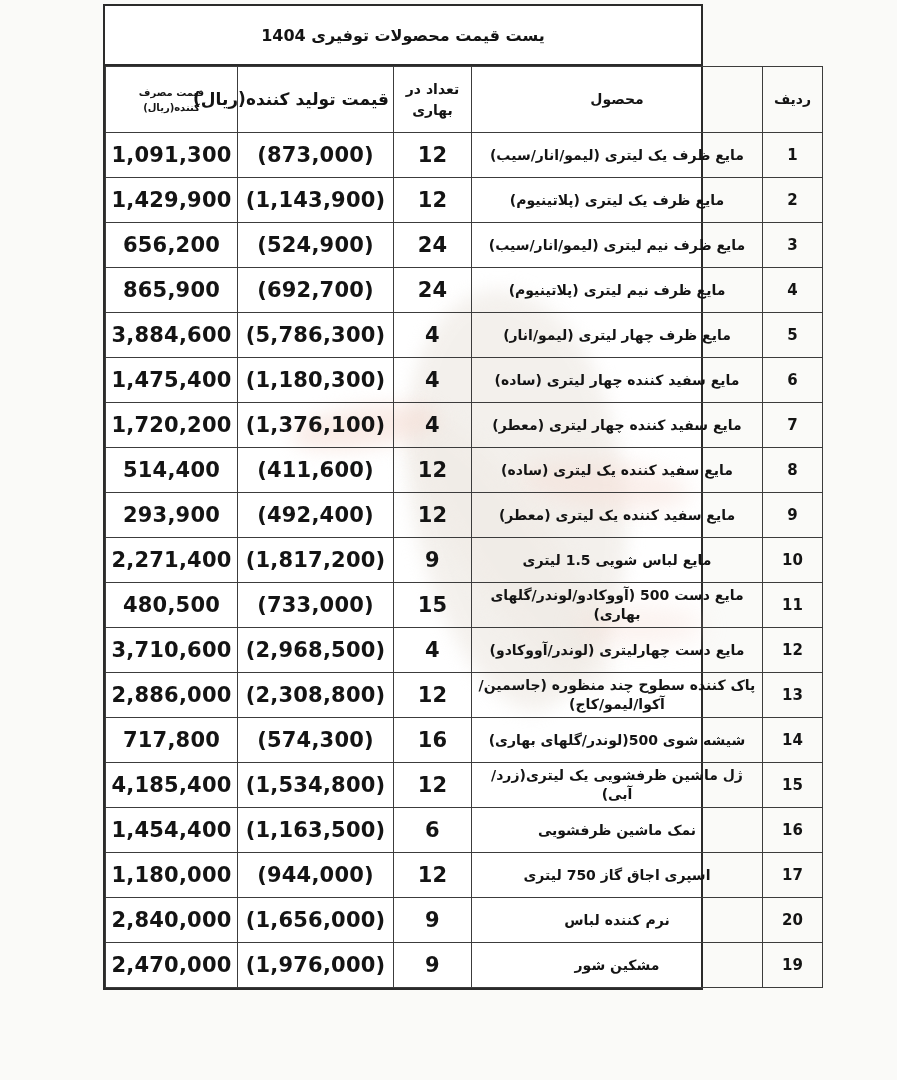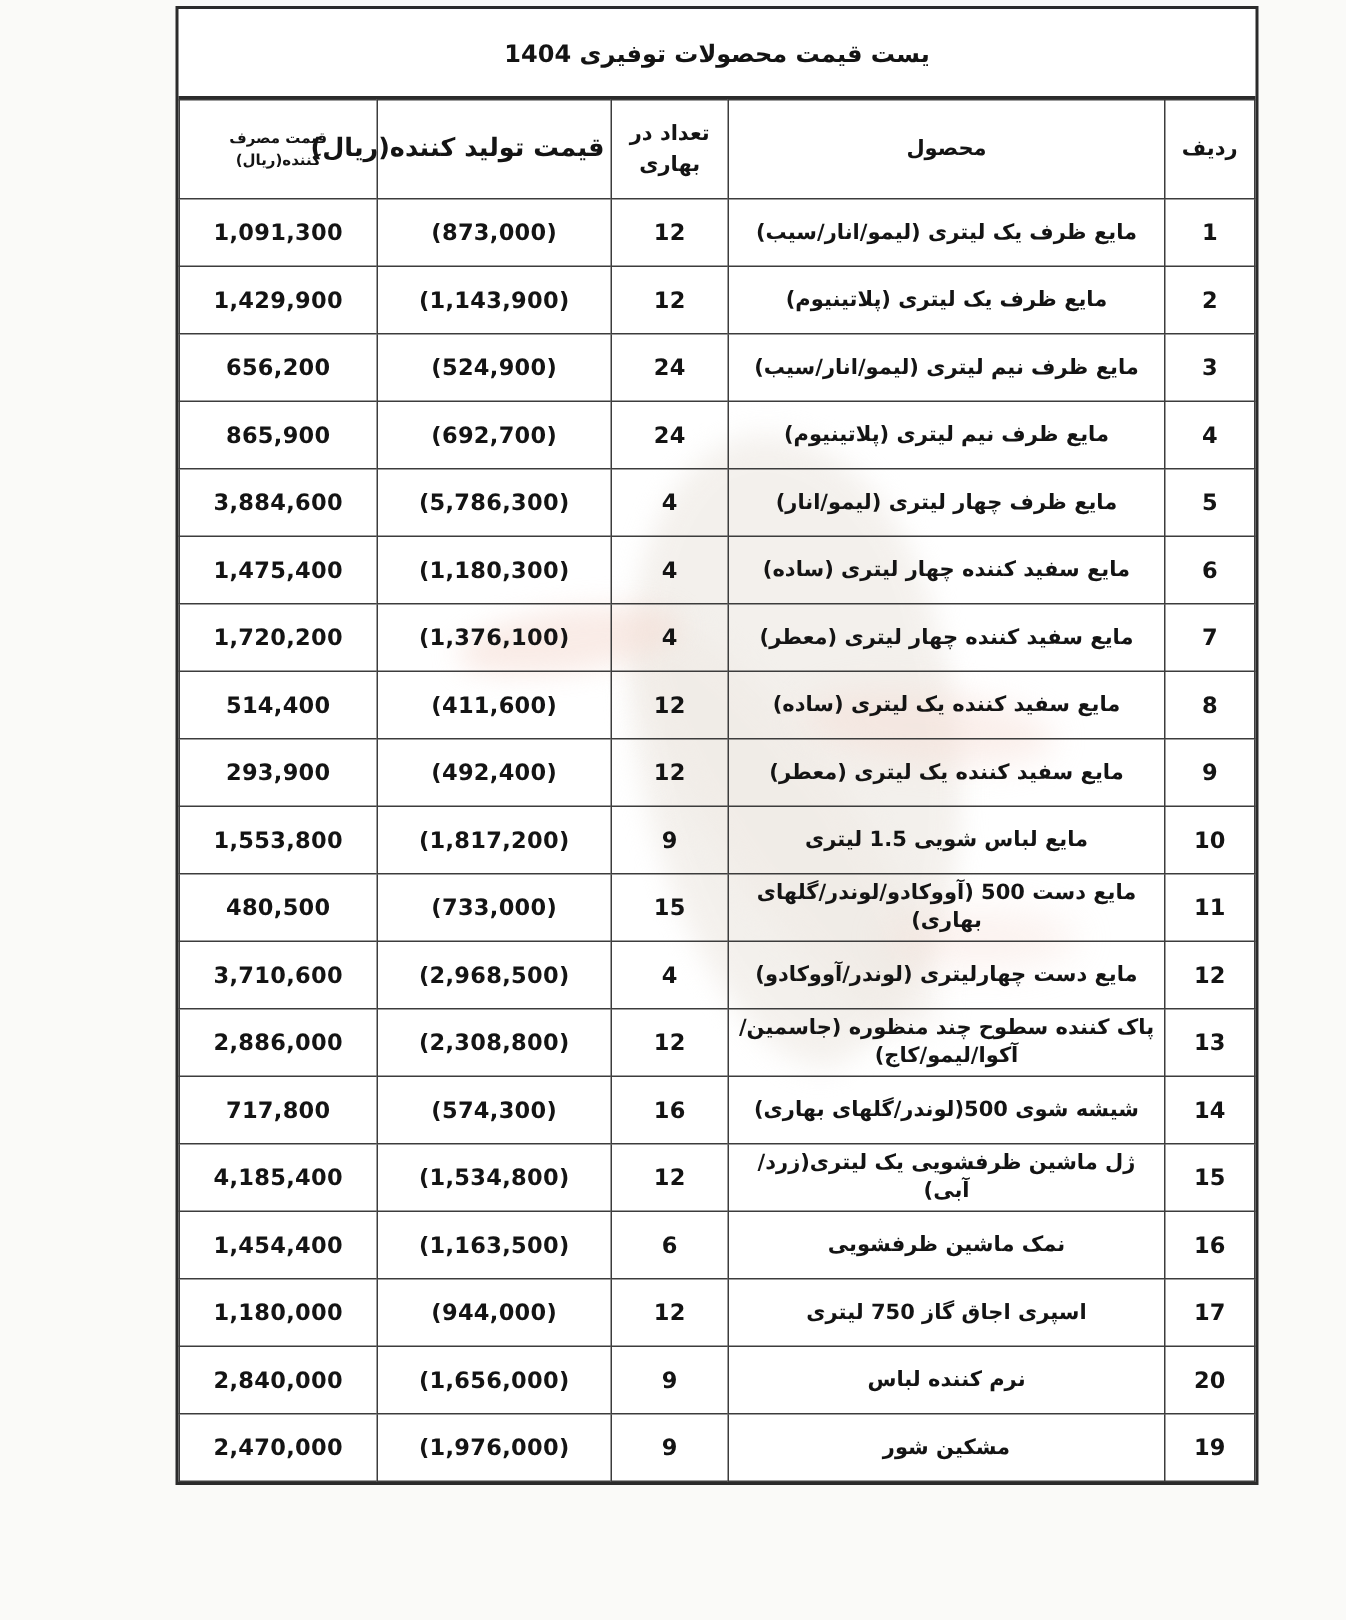--- a/index.html
+++ b/index.html
@@ -15,23 +15,23 @@
   html,body{width:897px;height:1080px;}
   body{
     background:var(--page-bg);
     font-family:"DejaVu Sans",sans-serif;
     color:var(--text);
     position:relative;
     overflow:hidden;
   }
   .sheet{
     position:absolute;
-    left:117px;
+    left:103px;
     top:4px;
-    width:722px;
+    width:600px;
     background:var(--paper);
     border:2.5px solid var(--border);
   }
   
   .wm{position:absolute;pointer-events:none;z-index:0;}
   .wm-swoosh{
     left:300px;top:290px;width:230px;height:400px;
     background:var(--wm-beige);
     border-radius:58% 42% 70% 30% / 60% 35% 65% 40%;
     transform:rotate(-28deg) skewX(-8deg);
@@ -99,21 +99,21 @@
     vertical-align:middle;
     font-weight:700;
     padding:3px 4px;
     background:transparent;
   }
   
   .price-table th{height:66px;font-size:14px;line-height:1.5;}
   .price-table td{height:45px;font-size:14px;line-height:1.35;}
   th.h-producer{font-size:17px;white-space:nowrap;}
   th.h-consumer{font-size:10px;padding:3px 14px;}
-  td.num{font-size:15px;letter-spacing:.2px;}
+  td.num{font-size:21px;letter-spacing:.2px;}
   .num{direction:ltr;unicode-bidi:isolate;}
   td.c-radif{font-size:15px;}
 </style>
 </head>
 <body>
 
 <div class="sheet">
 
   <div class="wm wm-swoosh"></div>
   <div class="wm wm-swoosh2"></div>
@@ -202,21 +202,21 @@
     <td class="c-product">مایع سفید کننده یک لیتری (معطر)</td>
     <td class="c-qty num">12</td>
     <td class="c-producer num">(492,400)</td>
     <td class="c-consumer num">293,900</td>
   </tr>
         <tr>
     <td class="c-radif">10</td>
     <td class="c-product">مایع لباس شویی 1.5 لیتری</td>
     <td class="c-qty num">9</td>
     <td class="c-producer num">(1,817,200)</td>
-    <td class="c-consumer num">1,553,800</td>
+    <td class="c-consumer num">2,271,400</td>
   </tr>
         <tr>
     <td class="c-radif">11</td>
     <td class="c-product">مایع دست 500 (آووکادو/لوندر/گلهای بهاری)</td>
     <td class="c-qty num">15</td>
     <td class="c-producer num">(733,000)</td>
     <td class="c-consumer num">480,500</td>
   </tr>
         <tr>
     <td class="c-radif">12</td>

